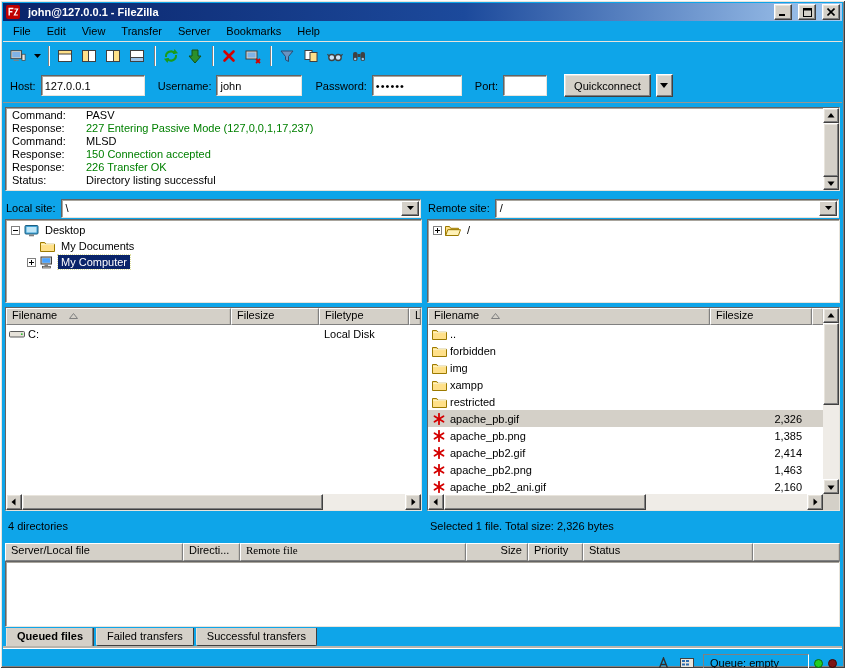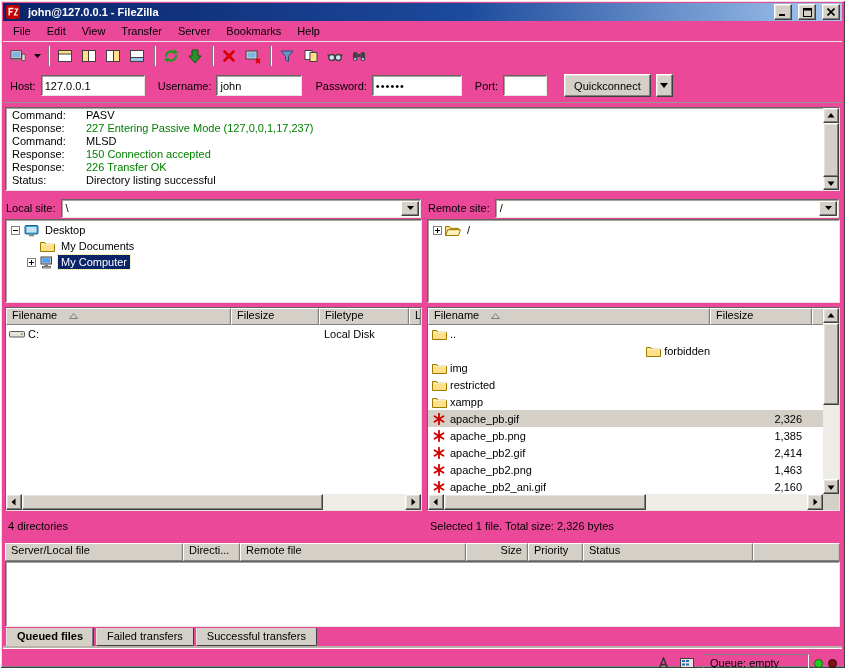--- a/index.html
+++ b/index.html
@@ -1,17 +1,17 @@
 <!DOCTYPE html>
 <html><head>
 <meta charset="utf-8">
 <style>
   html,body{margin:0;padding:0;}
   body{width:845px;height:668px;background:#d4d0c8;font-family:"Liberation Sans",sans-serif;font-size:11px;color:#000;overflow:hidden;}
-  .window{width:845px;height:668px;box-sizing:border-box;background:#ec4899;padding:3px;display:flex;flex-direction:column;overflow:hidden;
+  .window{width:845px;height:668px;box-sizing:border-box;background:#0ea5e9;padding:3px;display:flex;flex-direction:column;overflow:hidden;
           box-shadow:inset 1px 1px 0 #ffffff, inset -1px -1px 0 #404040, inset 2px 2px 0 #e8e4dc, inset -2px -2px 0 #808080;}
   
   .titlebar{flex:0 0 18px;height:18px;background:linear-gradient(90deg,#0a246a 0%,#1c4a9c 55%,#a6caf0 100%);display:flex;align-items:center;padding:0 2px;gap:4px;}
   .title-text{color:#fff;font-weight:bold;flex:1;white-space:nowrap;overflow:hidden;}
   .winbtn{width:16px;height:14px;background:#d4d0c8;border:1px solid;border-color:#fff #404040 #404040 #fff;box-shadow:inset -1px -1px 0 #808080,inset 1px 1px 0 #e8e4dc;display:flex;align-items:center;justify-content:center;margin-left:2px;}
   
   .menubar{flex:0 0 19px;display:flex;align-items:center;padding:0 2px;}
   .menu-item{padding:4px 8px;}
   .toolbar{flex:0 0 27px;display:flex;align-items:center;padding:0 4px;border-top:1px solid #e8e4dc;}
   .tb-btn{width:24px;height:22px;display:flex;align-items:center;justify-content:center;}
@@ -477,21 +477,21 @@
                   <svg width="15" height="12" viewBox="0 0 15 12">
                     <path d="M0.5 2.5h4.2l1.2 1.8h8.6v7.2H0.5z" fill="#ffe089" stroke="#9c7a00"></path>
                     <path d="M1 4.6h13" stroke="#fff3c2"></path>
                   </svg>
                 </span>
                 <span>..</span>
               </span>
               <span class="cell cell-size" style="flex: 0 0 102px;"></span>
             </div>
             <div class="lrow">
-              <span class="cell cell-name" style="flex: 0 0 282px; justify-content: flex-end;">
+              <span class="cell cell-name" style="flex: 0 0 282px;">
                 <span class="icn">
                   <svg width="15" height="12" viewBox="0 0 15 12">
                     <path d="M0.5 2.5h4.2l1.2 1.8h8.6v7.2H0.5z" fill="#ffe089" stroke="#9c7a00"></path>
                     <path d="M1 4.6h13" stroke="#fff3c2"></path>
                   </svg>
                 </span>
                 <span>forbidden</span>
               </span>
               <span class="cell cell-size" style="flex: 0 0 102px;"></span>
             </div>
@@ -508,33 +508,33 @@
               <span class="cell cell-size" style="flex: 0 0 102px;"></span>
             </div>
             <div class="lrow">
               <span class="cell cell-name" style="flex: 0 0 282px;">
                 <span class="icn">
                   <svg width="15" height="12" viewBox="0 0 15 12">
                     <path d="M0.5 2.5h4.2l1.2 1.8h8.6v7.2H0.5z" fill="#ffe089" stroke="#9c7a00"></path>
                     <path d="M1 4.6h13" stroke="#fff3c2"></path>
                   </svg>
                 </span>
-                <span>restricted</span>
+                <span>xampp</span>
               </span>
               <span class="cell cell-size" style="flex: 0 0 102px;"></span>
             </div>
             <div class="lrow">
               <span class="cell cell-name" style="flex: 0 0 282px;">
                 <span class="icn">
                   <svg width="15" height="12" viewBox="0 0 15 12">
                     <path d="M0.5 2.5h4.2l1.2 1.8h8.6v7.2H0.5z" fill="#ffe089" stroke="#9c7a00"></path>
                     <path d="M1 4.6h13" stroke="#fff3c2"></path>
                   </svg>
                 </span>
-                <span>xampp</span>
+                <span>restricted</span>
               </span>
               <span class="cell cell-size" style="flex: 0 0 102px;"></span>
             </div>
             <div class="lrow selected">
               <span class="cell cell-name" style="flex: 0 0 282px;">
                 <span class="icn">
                   <svg width="12" height="12" viewBox="0 0 12 12">
                     <g stroke="#d40000" stroke-width="1.8" stroke-linecap="round">
                       <path d="M6 0.8v10.4"></path>
                       <path d="M1.5 3.2l9 5.6"></path>
@@ -645,21 +645,21 @@
   </div>
 
   <div class="queue">
     <div class="q-head" id="queue-head">
         <span class="col" style="flex: 0 0 178px;">
           <span>Server/Local file</span>
         </span>
         <span class="col" style="flex: 0 0 57px;">
           <span>Directi...</span>
         </span>
-        <span class="col" style="flex: 0 0 226px;">
+        <span class="col" style="flex: 0 0 226px; font-family: Liberation Serif, serif;">
           <span>Remote file</span>
         </span>
         <span class="col" style="flex: 0 0 62px; justify-content: flex-end;">
           <span>Size</span>
         </span>
         <span class="col" style="flex: 0 0 55px;">
           <span>Priority</span>
         </span>
         <span class="col" style="flex: 0 0 170px;">
           <span>Status</span>

